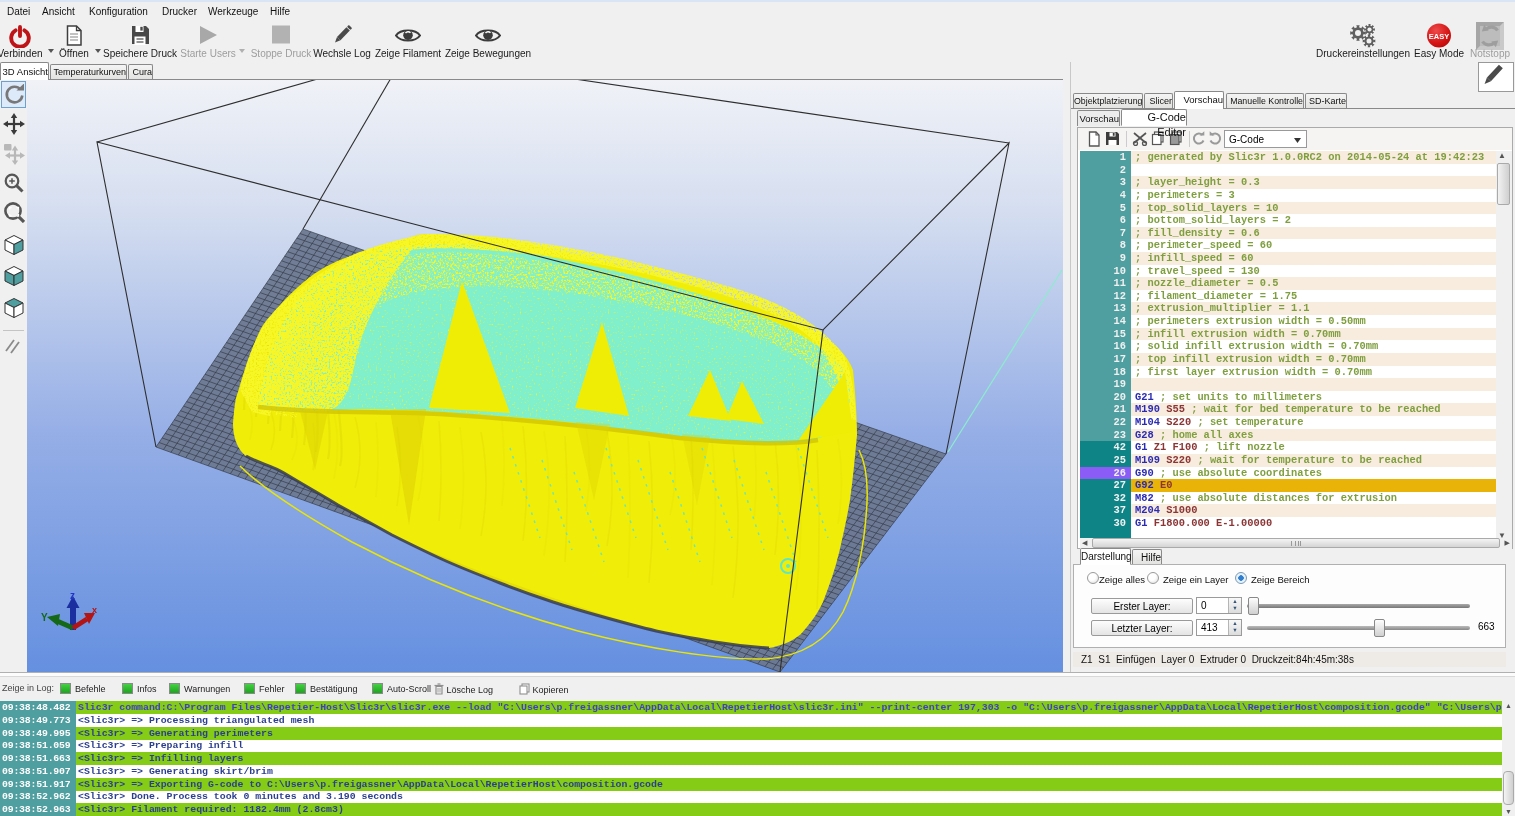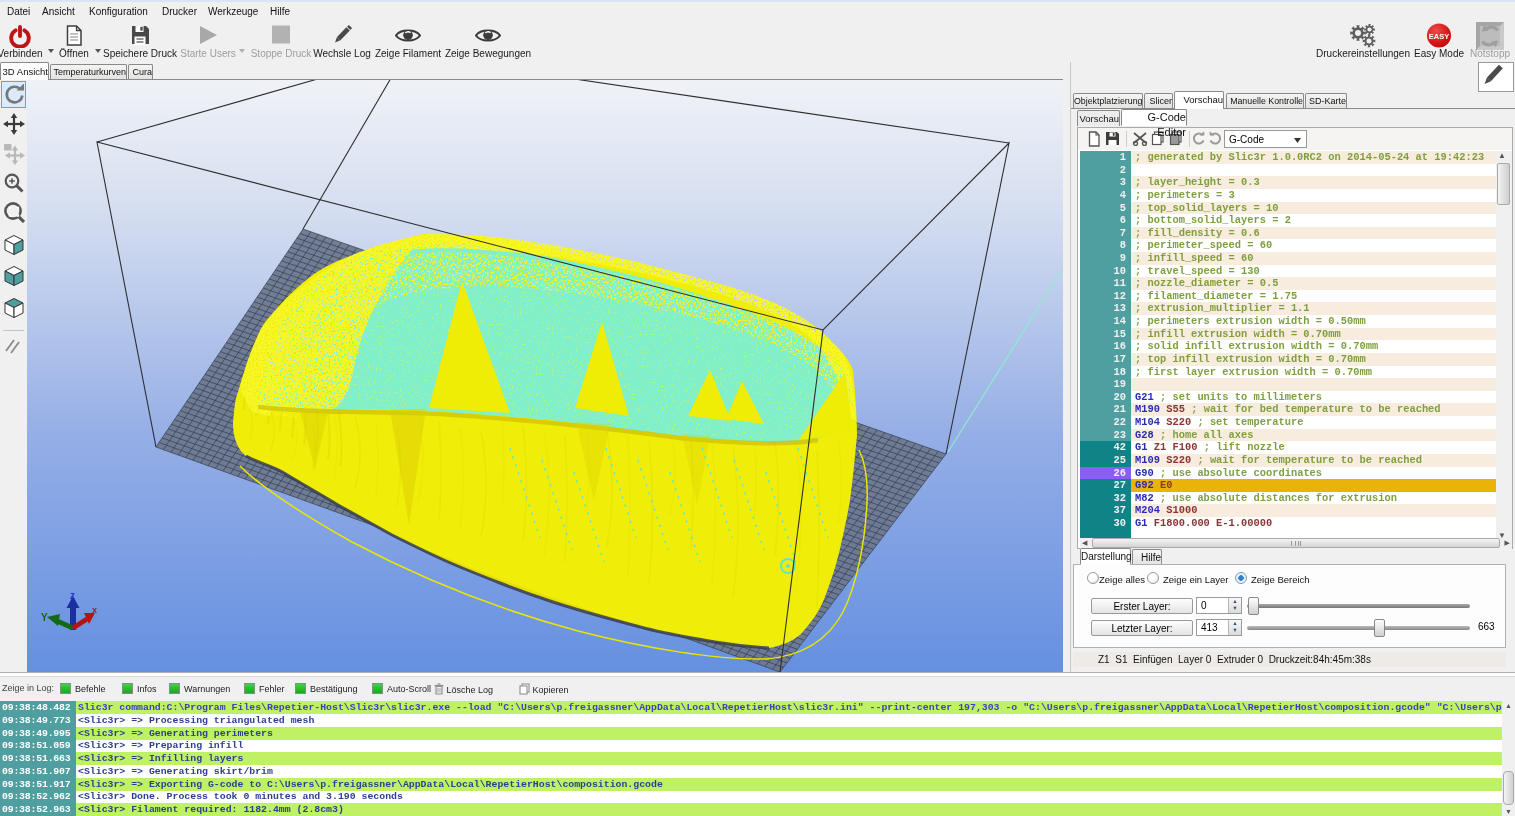--- a/index.html
+++ b/index.html
@@ -15,21 +15,21 @@
 .tab.act{background:#fff;z-index:2}
 #lefttools{left:0;top:80px;width:27px;height:592px;background:#f0f0f0}
 #logsep{left:0;top:672px;width:1515px;height:5px;background:#fcfcfc;border-top:1px solid #b0b0b0;border-bottom:1px solid #d8d8d8}
 #logbar{left:0;top:677px;width:1515px;height:24px;background:#f0f0f0;font-size:9px;color:#222}
 #logbar .item{position:absolute;top:6px;white-space:nowrap}
 .chk{display:inline-block;width:11px;height:11px;border:1px solid #8a8a8a;background:linear-gradient(#45d045,#1da51d);vertical-align:-2px;margin-right:4px}
 #logarea{left:0;top:701px;width:1502px;height:115px;background:#fff;font-family:"Liberation Mono",monospace;font-size:9.85px;font-weight:bold}
 .logrow{position:absolute;left:0;width:1502px;height:13px;line-height:13px;white-space:nowrap}
 .logrow .ts{position:absolute;left:0;top:0;width:76px;height:13px;background:#4f9ea0;color:#fff;padding-left:2px;letter-spacing:-0.2px}
 .logrow .tx{position:absolute;left:78px;top:0;color:#2c3f8f}
-.beige{background:#bef264}
+.beige{background:#84cc16}
 </style></head><body>
 <div id="menubar" class="abs">
     <div style="position:absolute;left:0;top:0;width:1515px;height:2px;background:#d9e4f5"></div>
     <span style="left:7px">Datei</span>
     <span style="left:42px">Ansicht</span>
     <span style="left:89px">Konfiguration</span>
     <span style="left:162px">Drucker</span>
     <span style="left:208px">Werkzeuge</span>
     <span style="left:270px">Hilfe</span>
   </div>
@@ -734,21 +734,21 @@
   <div class="abs" style="left:20px;top:50px;width:102px;height:16px;background:linear-gradient(#fdfdfd,#e4e4e4);border:1px solid #9a9a9a;border-radius:2px;text-align:center;line-height:15px">Erster Layer:</div>
   <div class="abs" style="left:125px;top:49px;width:46px;height:17px;background:#fff;border:1px solid #9a9a9a;padding:2px 4px;line-height:12px">0<span style="position:absolute;right:0px;top:0px;width:13px;height:15px;background:linear-gradient(#f8f8f8,#dcdcdc);border-left:1px solid #b5b5b5;text-align:center;color:#357;font-size:5.5px;line-height:7px">▲<br>▼</span></div>
   <div class="abs" style="left:176px;top:56px;width:223px;height:4px;background:linear-gradient(#aaa,#777);border-radius:2px"></div>
   <div class="abs" style="left:177px;top:49px;width:11px;height:18px;background:linear-gradient(#fdfdfd,#d0d0d0);border:1px solid #888;border-radius:2px"></div>
   <div class="abs" style="left:20px;top:72px;width:102px;height:16px;background:linear-gradient(#fdfdfd,#e4e4e4);border:1px solid #9a9a9a;border-radius:2px;text-align:center;line-height:15px">Letzter Layer:</div>
   <div class="abs" style="left:125px;top:71px;width:46px;height:17px;background:#fff;border:1px solid #9a9a9a;padding:2px 4px;line-height:12px">413<span style="position:absolute;right:0px;top:0px;width:13px;height:15px;background:linear-gradient(#f8f8f8,#dcdcdc);border-left:1px solid #b5b5b5;text-align:center;color:#357;font-size:5.5px;line-height:7px">▲<br>▼</span></div>
   <div class="abs" style="left:176px;top:78px;width:223px;height:4px;background:linear-gradient(#bbb,#888);border-radius:2px"></div>
   <div class="abs" style="left:303px;top:71px;width:11px;height:18px;background:linear-gradient(#fdfdfd,#d0d0d0);border:1px solid #888;border-radius:2px"></div>
   <div class="abs" style="left:407px;top:73px;font-size:10px">663</div>
 </div>
-<div class="abs" style="left:2px;top:590px;width:433px;height:15px;background:#eeebe7;font-size:10px;color:#111;line-height:15px"><span style="margin-left:25px">Z1&nbsp;&nbsp;S1&nbsp;&nbsp;Einfügen&nbsp;&nbsp;Layer 0&nbsp;&nbsp;Extruder 0&nbsp;&nbsp;Druckzeit:84h:45m:38s</span></div>
+<div class="abs" style="left:2px;top:590px;width:433px;height:15px;background:#eeebe7;font-size:10px;color:#111;line-height:15px"><span style="margin-left:8px">Z1&nbsp;&nbsp;S1&nbsp;&nbsp;Einfügen&nbsp;&nbsp;Layer 0&nbsp;&nbsp;Extruder 0&nbsp;&nbsp;Druckzeit:84h:45m:38s</span></div>
 </div>
 <div id="logsep" class="abs"></div>
 <div id="logbar" class="abs">
     <span class="item" style="left:2px;color:#444">Zeige in Log:</span>
     <span class="item" style="left:60px"><span class="chk"></span>Befehle</span>
     <span class="item" style="left:122px"><span class="chk"></span>Infos</span>
     <span class="item" style="left:169px"><span class="chk"></span>Warnungen</span>
     <span class="item" style="left:244px"><span class="chk"></span>Fehler</span>
     <span class="item" style="left:295px"><span class="chk"></span>Bestätigung</span>
     <span class="item" style="left:372px"><span class="chk"></span>Auto-Scroll</span>

